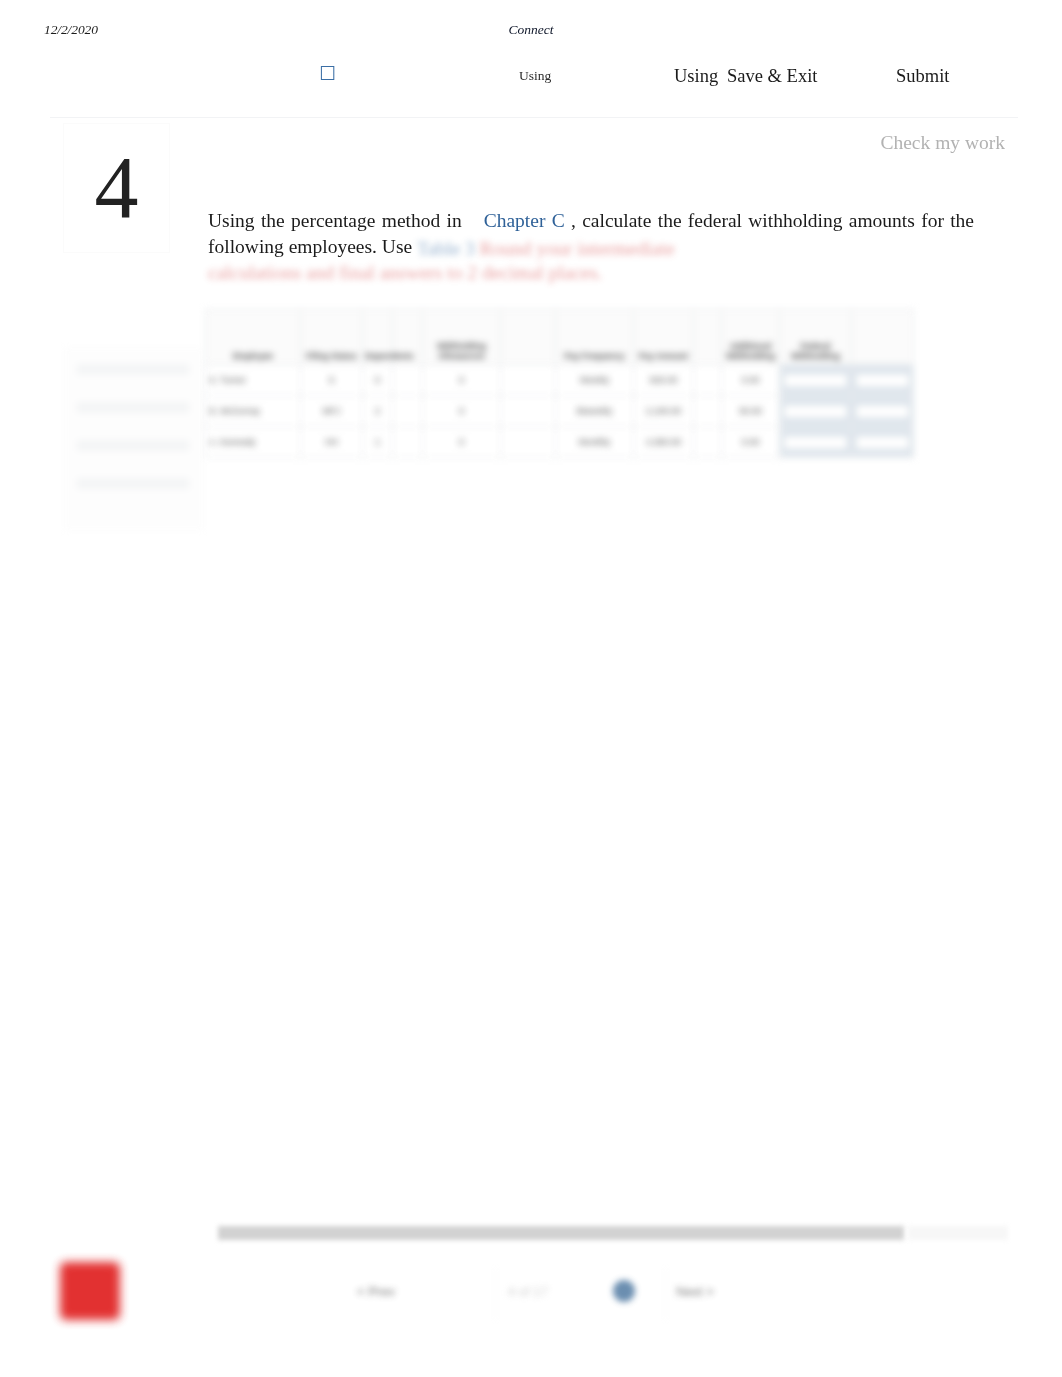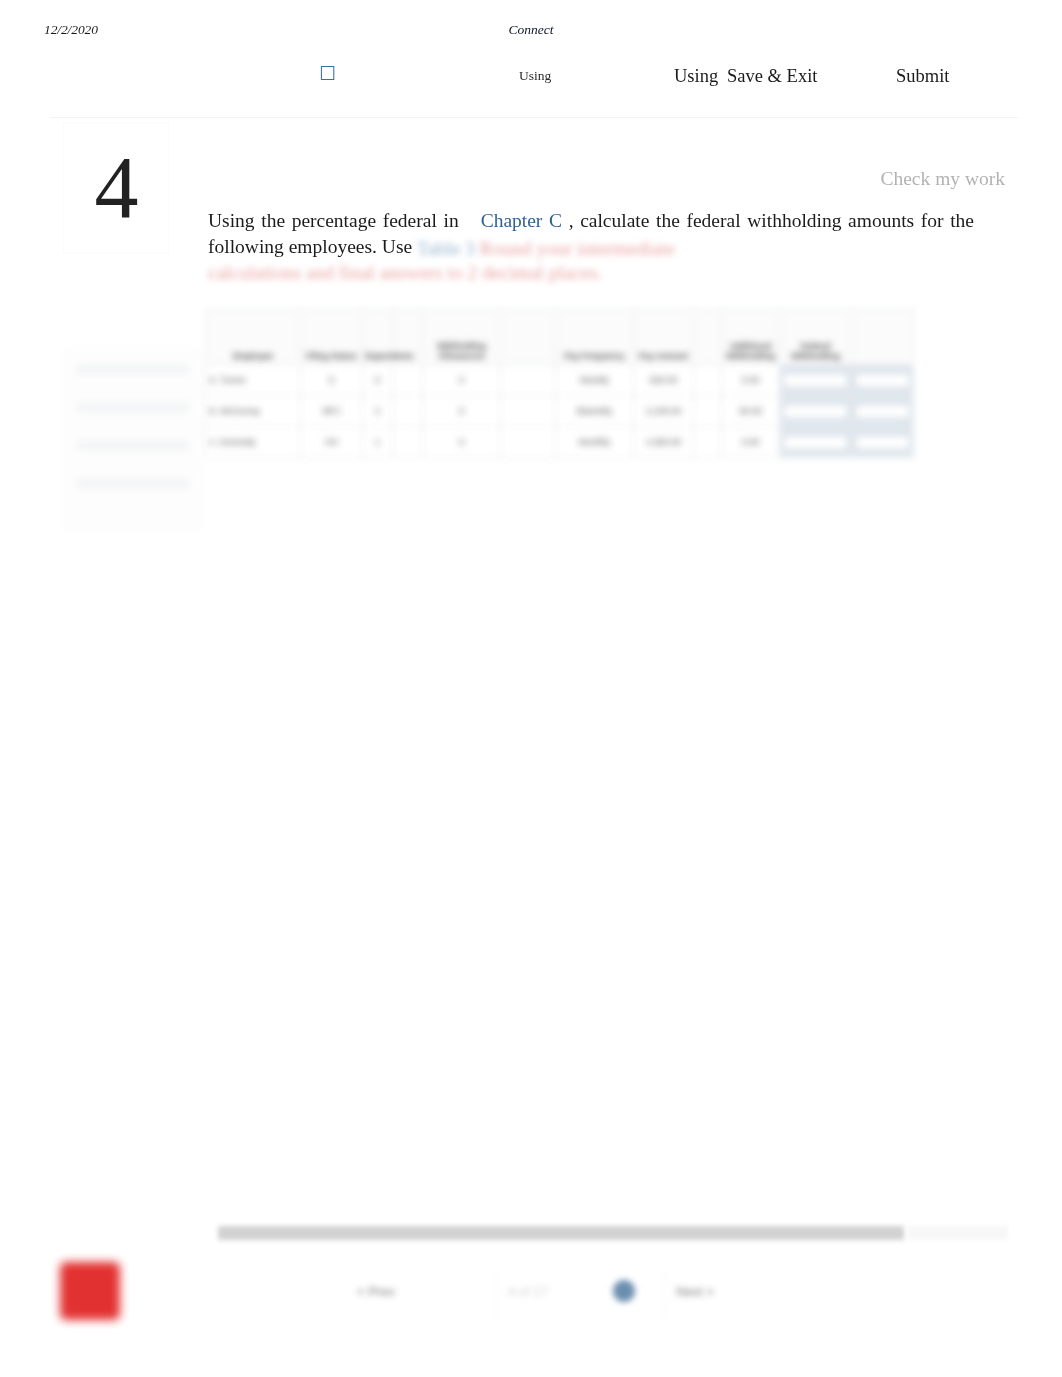--- a/index.html
+++ b/index.html
@@ -156,21 +156,20 @@
   .rail-panel .rline.l4 { top: 130px; }
 
   
   .check-my-work {
     position: absolute;
     right: 57px;
     top: 132px;
     font-size: 19.5px;
     color: #b2b2b2;
     white-space: nowrap;
-    margin-top: 36px;
   }
 
   
   .qbody {
     position: absolute;
     left: 208px;
     top: 208px;
     width: 766px;
   }
   .qtext {
@@ -385,21 +384,21 @@
     <div class="rline l2"></div>
     <div class="rline l3"></div>
     <div class="rline l4"></div>
   </div>
 </div>
 
 <div class="check-my-work">Check my work</div>
 
 <div class="qbody">
   <div class="qtext">
-    <span>Using the percentage federal in</span><span class="sp"></span><span class="lnk">Chapter C</span>
+    <span>Using the percentage method in</span><span class="sp"></span><span class="lnk">Chapter C</span>
     <span>, calculate the federal withholding amounts for the following employees. Use</span>
     <span class="blur-blue">Table 3</span>
     <span class="blur-red">Round your intermediate</span>
   </div>
   <div class="blur-red2">calculations and final answers to 2 decimal places.</div>
 </div>
 
 <div class="qtable-wrap">
   <div class="qtable-blur">
     <table class="qtable">

